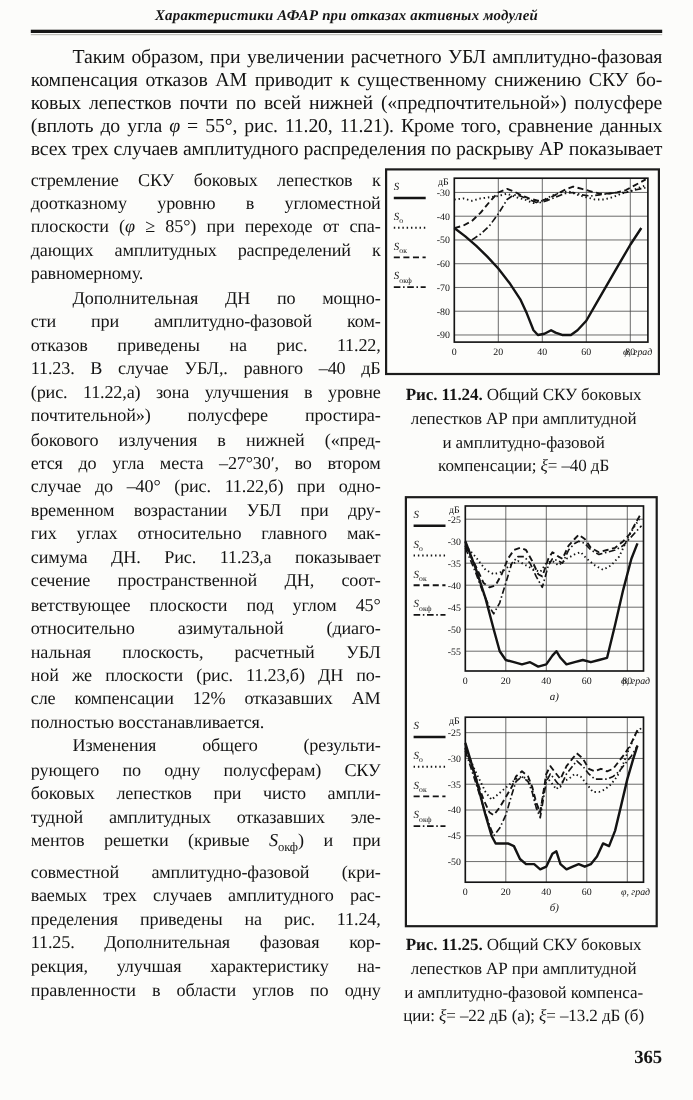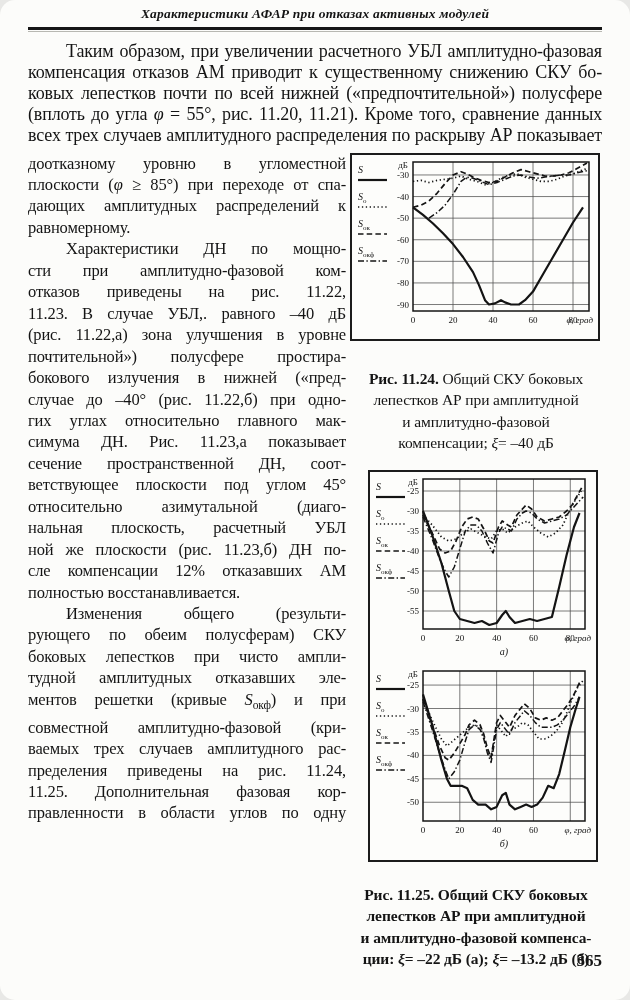--- a/index.html
+++ b/index.html
@@ -1,34 +1,34 @@
 <!DOCTYPE html>
 <html><head>
 <meta charset="utf-8">
 <style>
   html,body{margin:0;padding:0;background:#e8e8e6;}
   .page{position:relative;width:630px;height:1000px;background:#fcfcfa;color:#141414;
-        font-family:"Liberation Serif",serif;overflow:hidden;margin:0 auto;border-radius:15px;}
+        font-family:"Liberation Serif",serif;overflow:hidden;margin:0 auto;}
   .inner{padding:6px 28px 0 28px;}
   .hdr{text-align:center;font-style:italic;font-weight:bold;font-size:13.5px;line-height:16px;letter-spacing:.2px;}
   .rule{height:2.5px;background:#161616;margin-top:5px;}
   .rule2{height:1px;background:#b8b8b2;margin-top:1px;}
   .intro{margin-top:9px;font-size:18px;line-height:21.2px;letter-spacing:-0.15px;}
   .line{text-align:justify;text-align-last:justify;white-space:normal;}
   .line.noj{text-align-last:left;}
   .line.ind{text-indent:38px;}
   .cols{display:flex;margin-top:6px;}
   .lcol{width:318px;font-size:16.5px;line-height:21.45px;letter-spacing:-0.15px;}
   .rcol{width:252px;margin-left:4px;}
   figure{margin:0;}
   .chartbox{border:2px solid #1c1c1c;background:#fdfdfb;padding:2px 1px;}
   .box1{width:244px;}
   .box2{width:224px;margin-left:18px;margin-top:16px;}
-  figcaption{text-align:center;font-size:15.5px;line-height:21.5px;margin-top:27px;letter-spacing:-0.1px;}
-  .cap2{margin-top:22px;font-weight:bold;}
+  figcaption{text-align:center;font-size:15.5px;line-height:21.5px;margin-top:8px;letter-spacing:-0.1px;}
+  .cap2{margin-top:6px;}
   .pageno{position:absolute;right:28px;top:951px;font-weight:bold;font-size:17px;text-align:right;}
   svg{display:block;}
   svg text{font-family:"Liberation Serif",serif;}
   sub{font-size:70%;}
 </style>
 </head>
 <body>
 
 <div class="page">
   <div class="inner">
@@ -42,50 +42,54 @@
     <div class="intro">
         <div class="line ind">Таким образом, при увеличении расчетного УБЛ амплитудно-фазовая</div>
         <div class="line">компенсация отказов АМ приводит к существенному снижению СКУ бо-</div>
         <div class="line">ковых лепестков почти по всей нижней («предпочтительной») полусфере</div>
         <div class="line">(вплоть до угла <i>φ</i> = 55°, рис. 11.20, 11.21). Кроме того, сравнение данных</div>
         <div class="line">всех трех случаев амплитудного распределения по раскрыву АР показывает</div>
       </div>
 
     <div class="cols">
       <div class="lcol">
+          <div class="line">стремление СКУ боковых лепестков к</div>
           <div class="line">доотказному уровню в угломестной</div>
           <div class="line">плоскости (<i>φ</i> ≥ 85°) при переходе от спа-</div>
           <div class="line">дающих амплитудных распределений к</div>
           <div class="line noj">равномерному.</div>
-          <div class="line ind">Характеристики ДН по мощно-</div>
+          <div class="line ind">Дополнительная ДН по мощно-</div>
           <div class="line">сти при амплитудно-фазовой ком-</div>
           <div class="line">отказов приведены на рис. 11.22,</div>
           <div class="line">11.23. В случае УБЛ,. равного –40 дБ</div>
           <div class="line">(рис. 11.22,а) зона улучшения в уровне</div>
           <div class="line">почтительной») полусфере простира-</div>
           <div class="line">бокового излучения в нижней («пред-</div>
+          <div class="line">ется до угла места –27°30′, во втором</div>
           <div class="line">случае до –40° (рис. 11.22,б) при одно-</div>
+          <div class="line">временном возрастании УБЛ при дру-</div>
           <div class="line">гих углах относительно главного мак-</div>
           <div class="line">симума ДН. Рис. 11.23,а показывает</div>
           <div class="line">сечение пространственной ДН, соот-</div>
           <div class="line">ветствующее плоскости под углом 45°</div>
           <div class="line">относительно азимутальной (диаго-</div>
           <div class="line">нальная плоскость, расчетный УБЛ</div>
           <div class="line">ной же плоскости (рис. 11.23,б) ДН по-</div>
           <div class="line">сле компенсации 12% отказавших АМ</div>
           <div class="line noj">полностью восстанавливается.</div>
           <div class="line ind">Изменения общего (результи-</div>
-          <div class="line">рующего по обеим полусферам) СКУ</div>
+          <div class="line">рующего по одну полусферам) СКУ</div>
           <div class="line">боковых лепестков при чисто ампли-</div>
           <div class="line">тудной амплитудных отказавших эле-</div>
           <div class="line">ментов решетки (кривые <i>S</i><sub>окф</sub>) и при</div>
           <div class="line">совместной амплитудно-фазовой (кри-</div>
           <div class="line">ваемых трех случаев амплитудного рас-</div>
           <div class="line">пределения приведены на рис. 11.24,</div>
           <div class="line">11.25. Дополнительная фазовая кор-</div>
+          <div class="line">рекция, улучшая характеристику на-</div>
           <div class="line">правленности в области углов по одну</div>
         </div>
 
       <div class="rcol">
 
         <figure>
           <div class="chartbox box1">
             <svg viewBox="0 0 242 180" width="242" height="180">
                 <g stroke="#4d4d4d" stroke-width="0.75">
                   <line x1="100" y1="5" x2="100" y2="154"></line>

